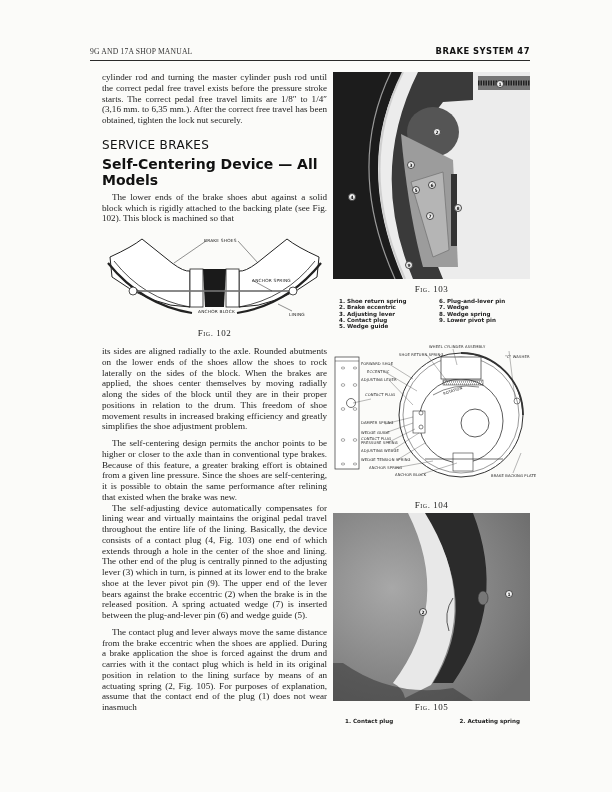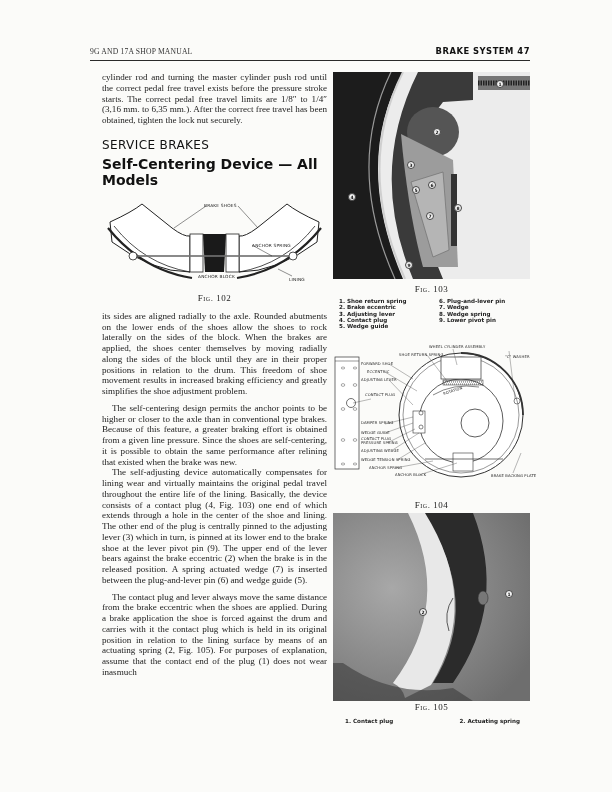--- a/index.html
+++ b/index.html
@@ -49,20 +49,21 @@
 <div class="header">
   <span class="left">9G AND 17A SHOP MANUAL</span>
   <span class="right">BRAKE SYSTEM 47</span>
 </div>
 
 <div class="col-left">
   <p class="body">cylinder rod and turning the master cylinder push rod until the correct pedal free travel exists before the pressure stroke starts. The correct pedal free travel limits are 1/8″ to 1/4″ (3,16 mm. to 6,35 mm.). After the correct free travel has been obtained, tighten the lock nut securely.</p>
 
   <h2 class="section">SERVICE BRAKES</h2>
   <h3 class="sub">Self-Centering Device — All Models</h3>
+  <p class="body indent">The lower ends of the brake shoes abut against a solid block which is rigidly attached to the backing plate (see Fig. 102). This block is machined so that</p>
 
   <div class="fig102">
     <svg width="225" height="95" viewBox="0 0 225 95">
 
       <path d="M8 30 Q30 20 40 12 L70 36 Q82 45 88 44 L88 80 Q50 80 10 50 Z" fill="#fff" stroke="#222" stroke-width="1"></path>
       <path d="M6 36 Q40 78 90 86" fill="none" stroke="#222" stroke-width="2.2"></path>
       <path d="M12 34 Q42 72 88 80" fill="none" stroke="#222" stroke-width="0.8"></path>
 
       <path d="M217 30 Q195 20 185 12 L155 36 Q143 45 137 44 L137 80 Q175 80 215 50 Z" fill="#fff" stroke="#222" stroke-width="1"></path>
       <path d="M219 36 Q185 78 135 86" fill="none" stroke="#222" stroke-width="2.2"></path>

